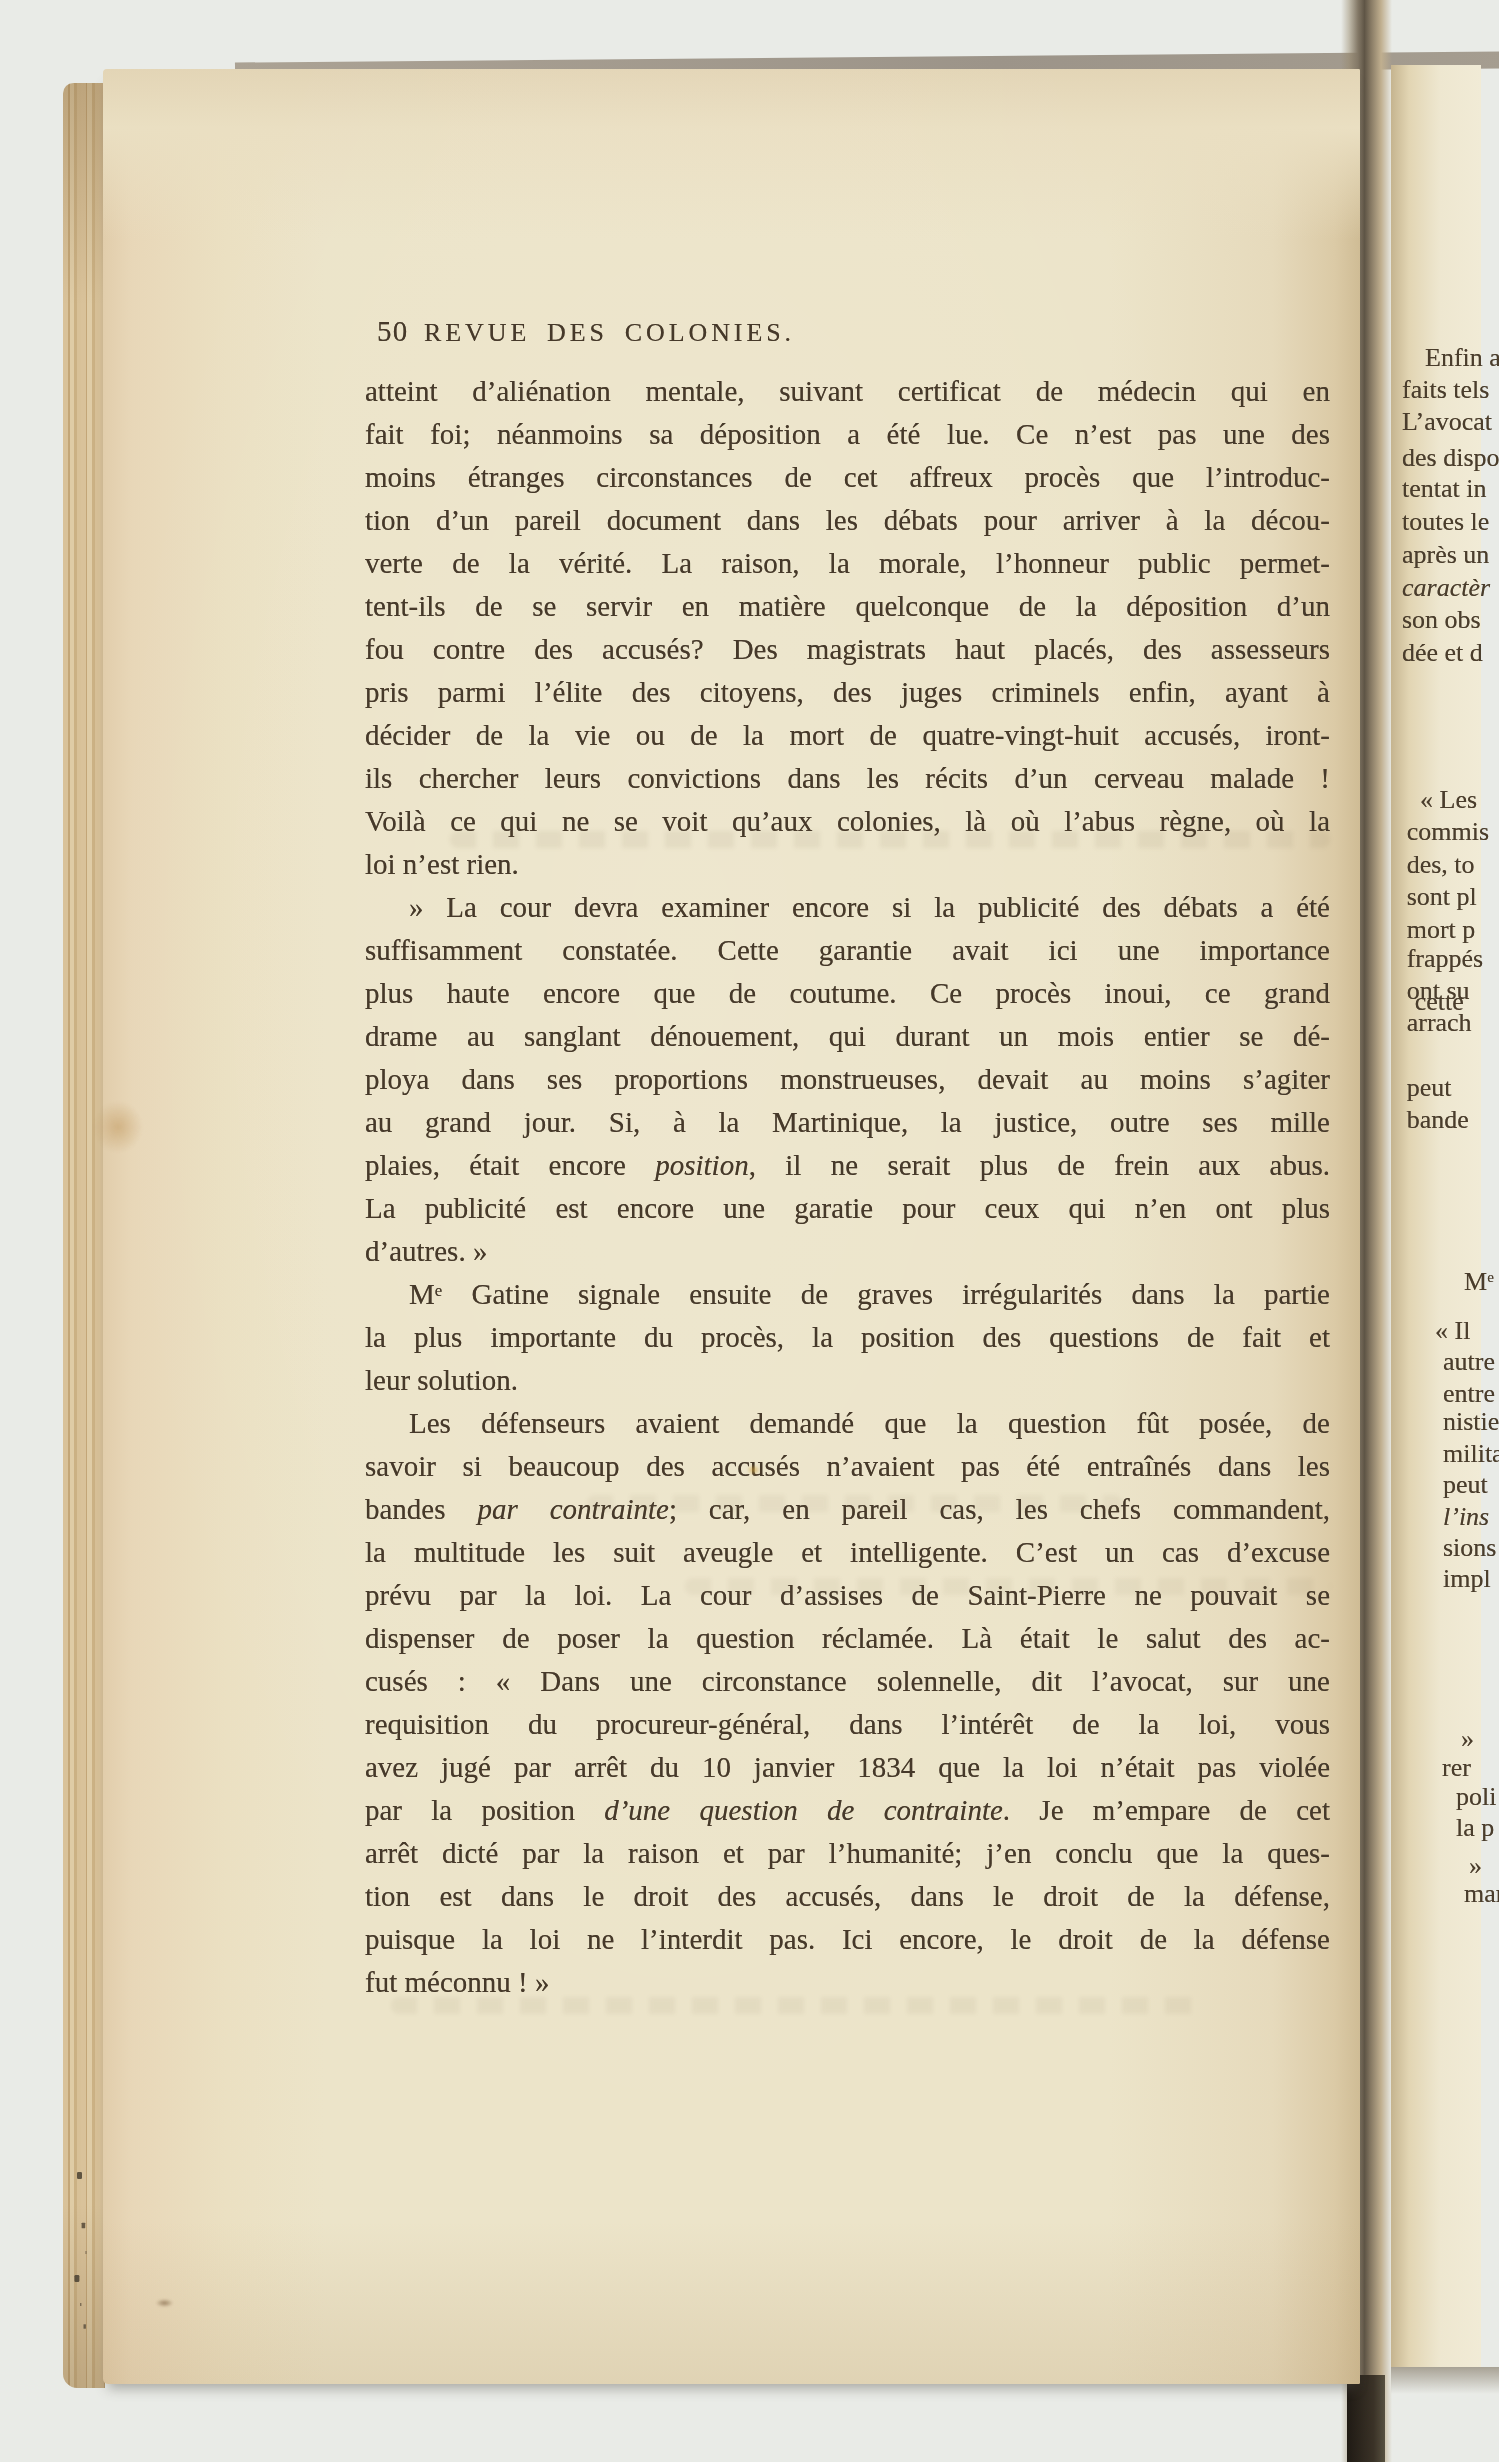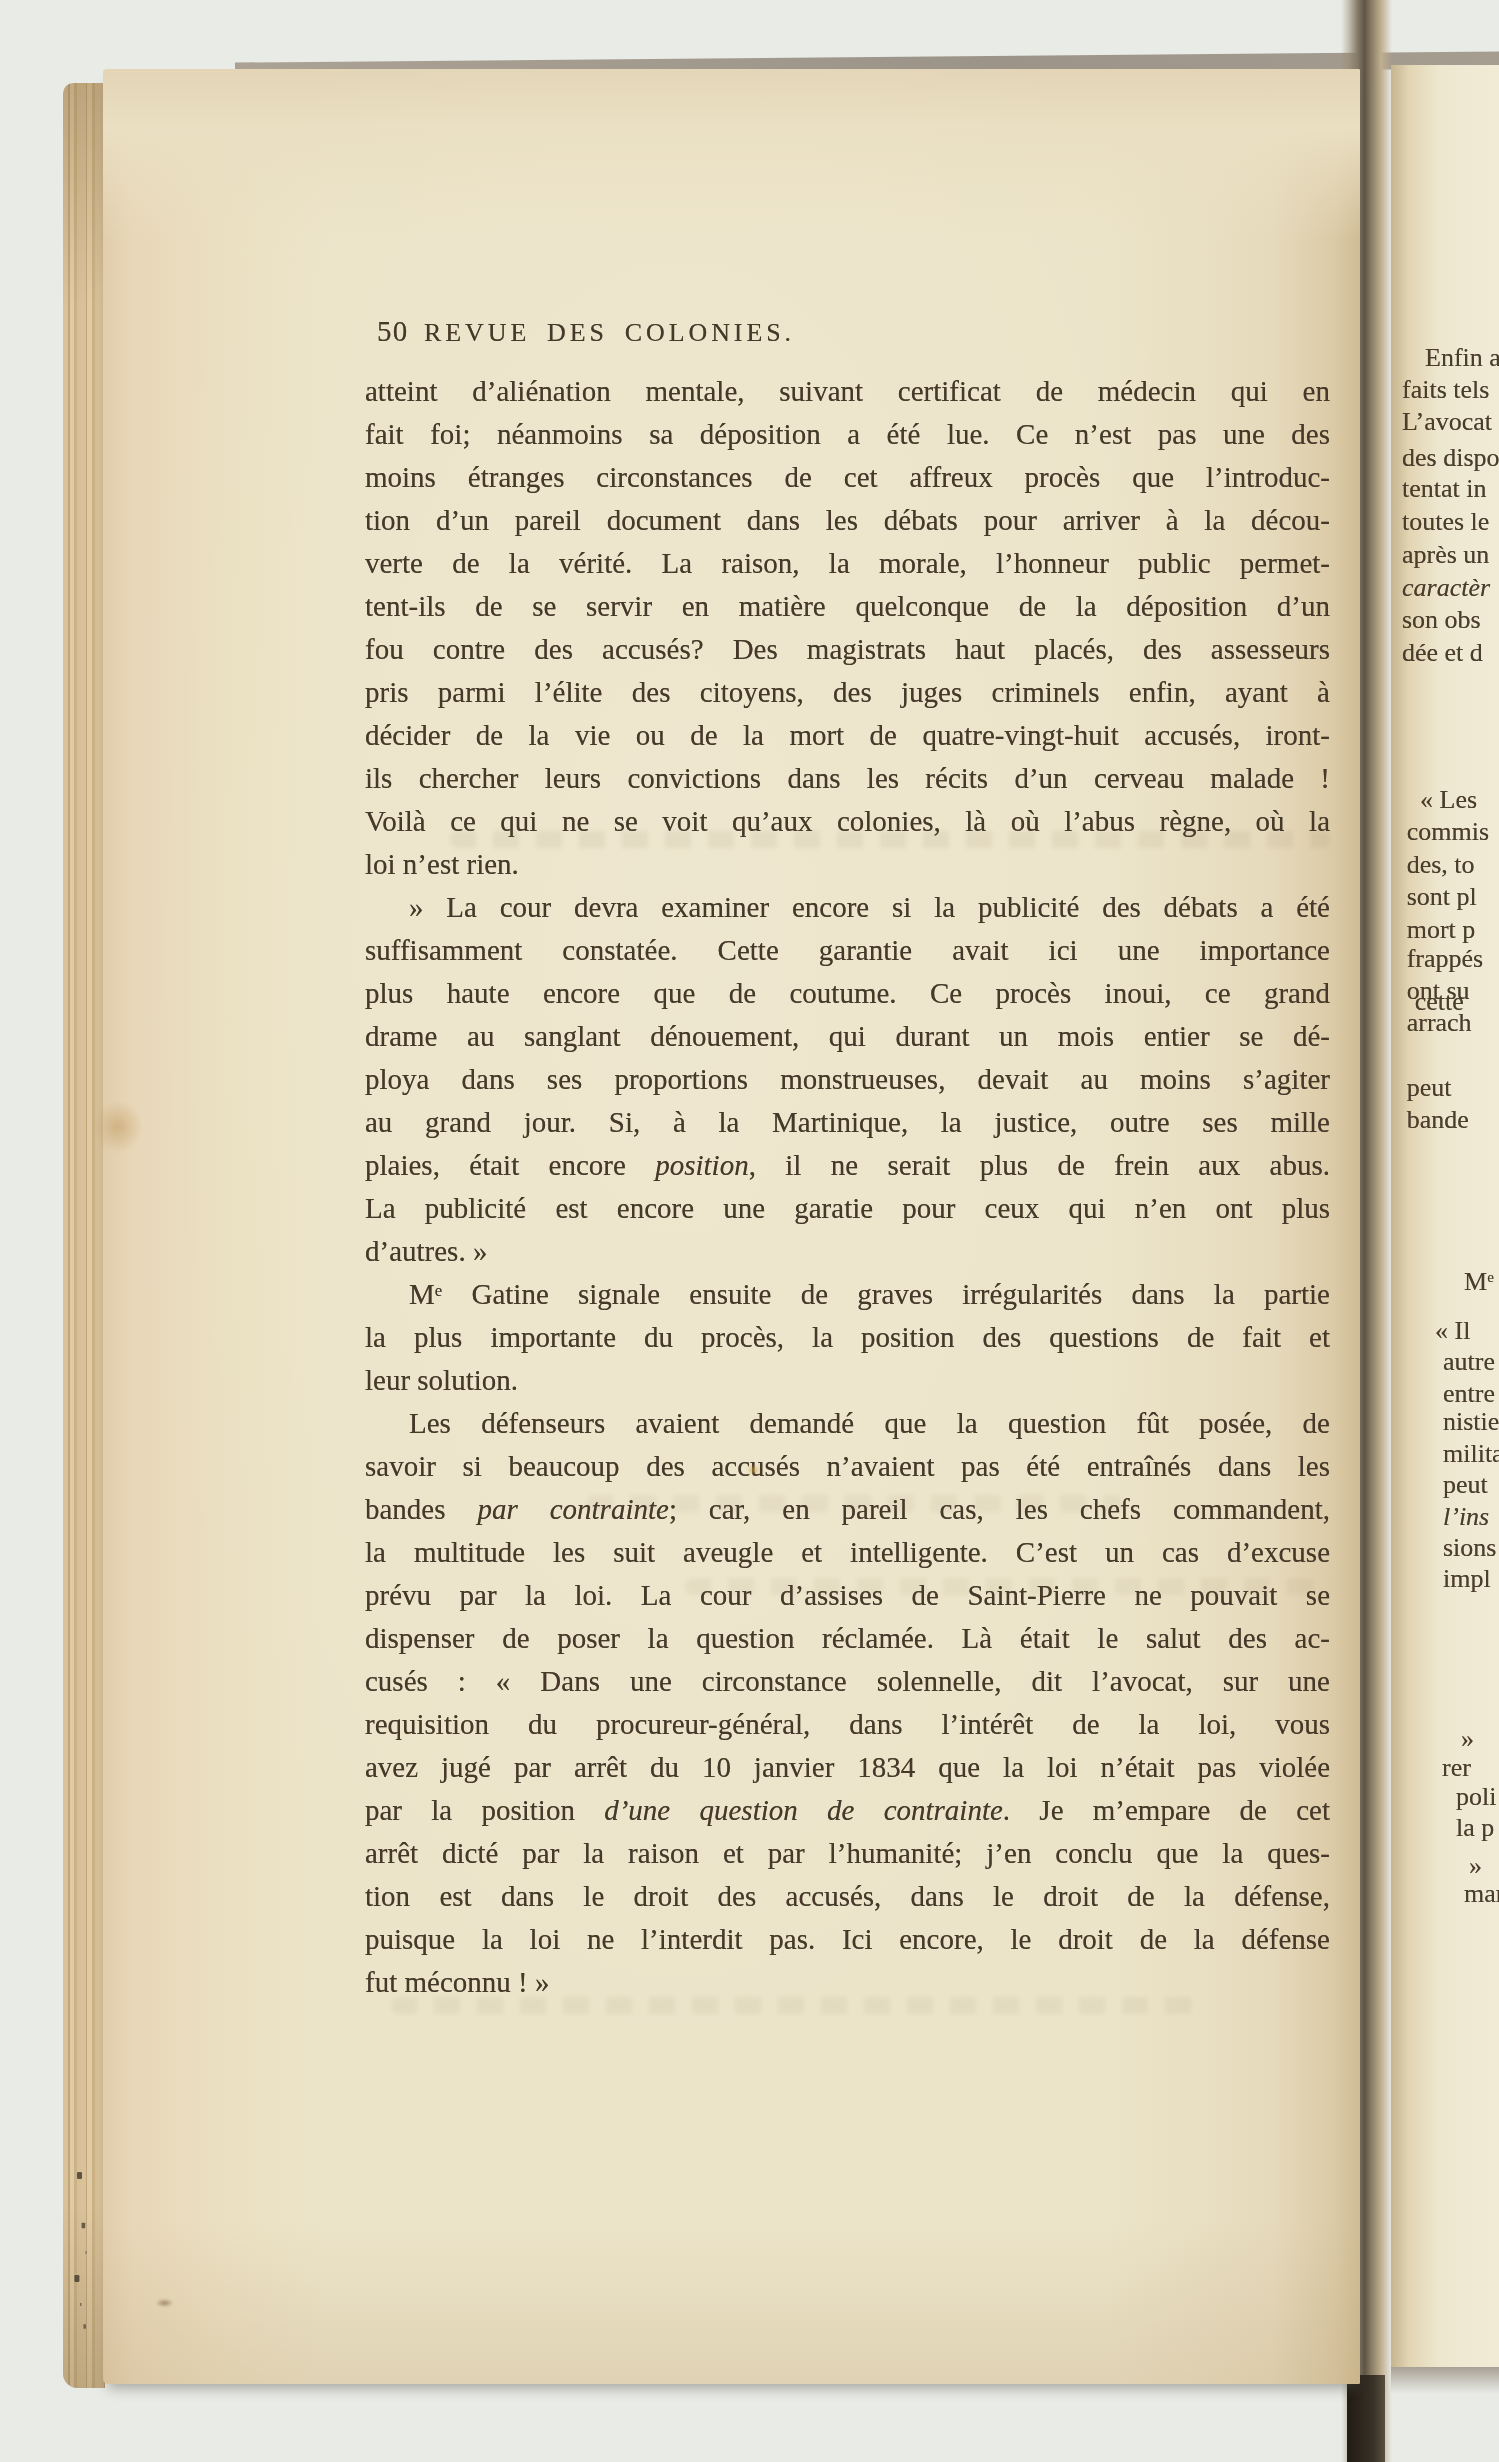--- a/index.html
+++ b/index.html
@@ -36,21 +36,21 @@
       linear-gradient(180deg,#e3d5b6 0,#eadfc2 59px,rgba(0,0,0,0) 170px),
       linear-gradient(180deg,rgba(0,0,0,0) 93%,rgba(180,150,105,.22)),
       linear-gradient(90deg,#e1cdab 0,#e8d7b8 29px,#ebe0c2 124px,#ece4c9 222px,#ece4c9 80%,#e6dabc 93%,#dbcaa6 98%,#cfbc95 100%);
     box-shadow:0 10.4px 11.7px -5.2px rgba(90,88,80,.45);
   }
   .gutter{
     position:absolute;left:1341px;top:0;width:55px;height:2462px;
     background:linear-gradient(90deg,rgba(0,0,0,0) 0,rgba(150,135,105,.45) 7.8px,#837866 17px,#5f5546 23.5px,#877a64 30px,#c0af8f 40px,rgba(0,0,0,0) 51px);
   }
   .right-page{
-    position:absolute;left:1391px;top:65px;width:109px;height:2302px;
+    position:absolute;left:1391px;top:65px;width:90px;height:2302px;
     background:linear-gradient(90deg,#c5b48f 0,#e2d5b3 18px,#eee7d0 49px,#f1ebd6 100%);
   }
   .right-page-bottom-shadow{
     position:absolute;left:1391px;top:2367px;width:109px;height:27px;
     background:linear-gradient(180deg,#a8a295,rgba(168,162,149,0));
   }
   .spine-block{
     position:absolute;left:1347px;top:2375px;width:38px;height:87px;
     background:linear-gradient(90deg,#1f1a14,#3a3227 70%,#57503f);
   }

